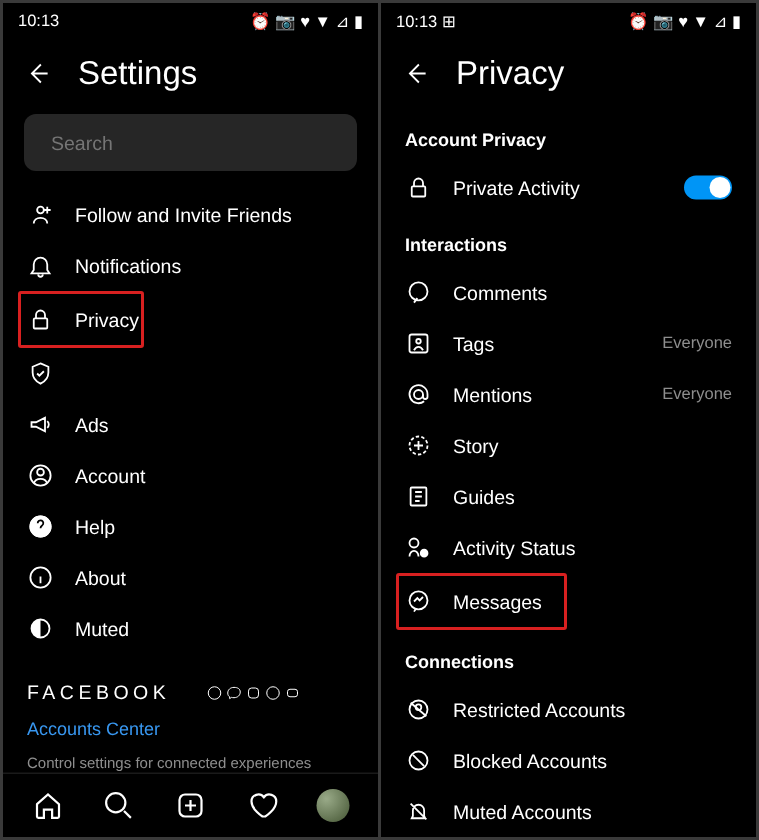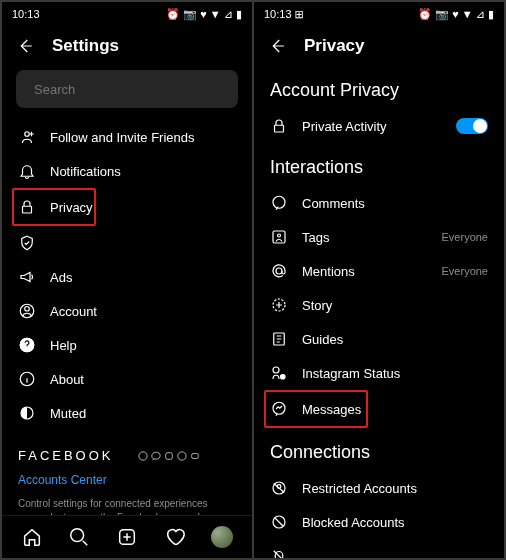--- a/index.html
+++ b/index.html
@@ -1,31 +1,31 @@
 <!DOCTYPE html>
 <html><head>
 <meta charset="utf-8">
 <style>
 *{margin:0;padding:0;box-sizing:border-box;font-family:-apple-system,Helvetica,Arial,sans-serif}
 body{background:#3a3a3a;display:flex;gap:2px;padding:2px}
 .screen{width:251px;height:556px;background:#000;color:#fff;display:flex;flex-direction:column;overflow:hidden;position:relative}
 .status-bar{display:flex;justify-content:space-between;align-items:center;padding:4px 10px;font-size:11px;height:24px}
 .status-icons{display:flex;gap:3px;align-items:center}
 .header{display:flex;align-items:center;gap:18px;padding:10px 14px}
-.header h1{font-size:17px;font-weight:700}
+.header h1{font-size:22px;font-weight:400}
 .back{width:18px;height:18px;display:flex;align-items:center}
 .content{flex:1;overflow-y:auto;padding:0 14px}
 .search{background:#262626;border-radius:8px;display:flex;align-items:center;padding:10px 10px;gap:8px;margin:4px 0 12px}
 .search input{background:none;border:none;color:#8e8e8e;font-size:13px;outline:none;flex:1}
 .row{display:flex;align-items:center;gap:14px;padding:8px 2px;min-height:30px}
 .row .ic{width:18px;height:18px;display:flex;align-items:center;justify-content:center;flex-shrink:0}
 .row .lbl{font-size:13px;flex:1}
 .row .val{font-size:11px;color:#8e8e8e}
 .highlight{border:2px solid #d82020;border-radius:2px;margin-left:-4px;padding-left:4px}
-.section-title{font-size:18px;font-weight:400;padding:14px 2px 8px;color:#fff}
+.section-title{font-size:12px;font-weight:700;padding:14px 2px 8px;color:#fff}
 .fb-title{font-size:13px;letter-spacing:3px;font-weight:500;padding:18px 2px 6px;display:flex;align-items:center;gap:24px}
 .fb-icons{display:flex;gap:3px;letter-spacing:0}
 .link{color:#3897f0;font-size:12px;padding:4px 2px}
 .caption{color:#8e8e8e;font-size:10px;line-height:1.4;padding:6px 2px 10px}
 .nav{display:flex;justify-content:space-around;align-items:center;padding:10px 6px;border-top:1px solid #1a1a1a}
 .nav .nic{width:22px;height:22px;display:flex;align-items:center;justify-content:center}
 .avatar{width:22px;height:22px;border-radius:50%;background:radial-gradient(circle at 30% 30%,#9a8,#453)}
 .toggle{width:32px;height:16px;background:#0095f6;border-radius:10px;position:relative}
 .toggle::after{content:'';position:absolute;right:1px;top:1px;width:14px;height:14px;background:#fff;border-radius:50%}
 svg{stroke:#fff;fill:none;stroke-width:1.6}
@@ -267,23 +267,23 @@
     </div>
     <div class="row">
       <span class="ic">
           <svg viewBox="0 0 24 24">
             <circle cx="8" cy="8" r="4"></circle>
             <path d="M4 20c0-3 2-5 4-5s4 2 4 5"></path>
             <circle cx="17" cy="17" r="3" fill="#fff" stroke="none"></circle>
             <circle cx="17" cy="17" r="3"></circle>
           </svg>
         </span>
-      <span class="lbl">Instagram Status</span>
-    </div>
-    <div class="row highlight" style="width:104px">
+      <span class="lbl">Activity Status</span>
+    </div>
+    <div class="row highlight" style="width:114px">
       <span class="ic">
           <svg viewBox="0 0 24 24">
             <circle cx="12" cy="11" r="8"></circle>
             <path d="M8 21l2-3M8 12l3-3 2 2 3-3"></path>
           </svg>
         </span>
       <span class="lbl">Messages</span>
     </div>
 
     <div class="section-title">Connections</div>
@@ -305,19 +305,20 @@
           </svg>
         </span>
       <span class="lbl">Blocked Accounts</span>
     </div>
     <div class="row">
       <span class="ic">
           <svg viewBox="0 0 24 24">
             <path d="M7 16V11a5 5 0 0110 0v5l1 2H6zM5 5l14 14"></path>
           </svg>
         </span>
+      <span class="lbl">Muted Accounts</span>
     </div>
     <div class="row">
       
       
     </div>
   </div>
 </div>
 
 </body></html>

